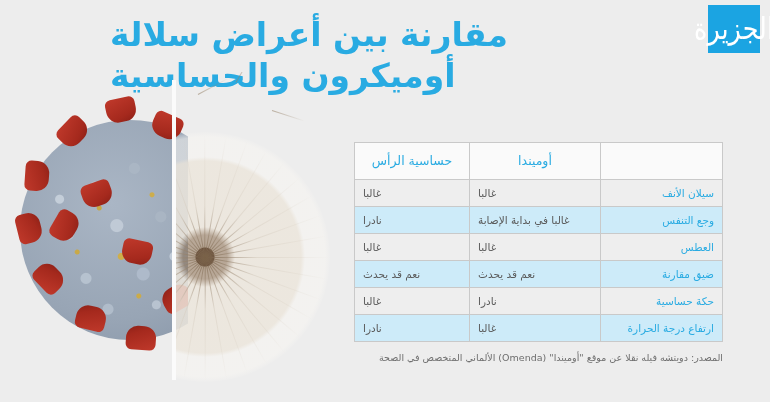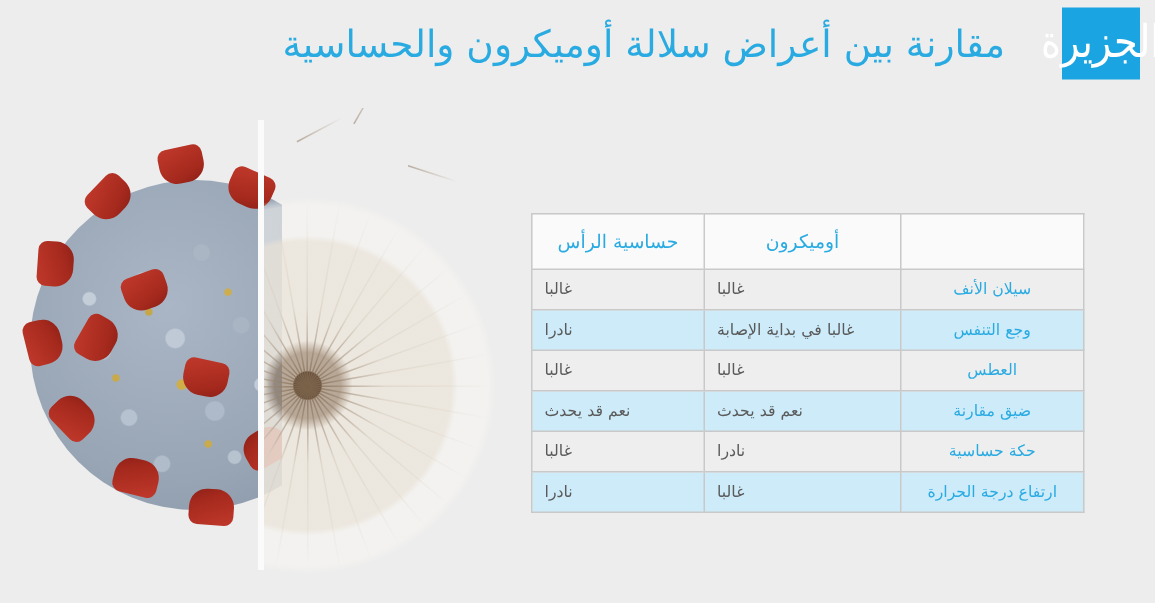--- a/index.html
+++ b/index.html
@@ -29,25 +29,25 @@
     top: 0;
     left: 0;
     width: 770px;
     height: 68px;
   }
   .title {
     position: absolute;
     right: 100px;
     top: 14px;
     width: 560px;
-    text-align: right;
+    text-align: left;
     direction: rtl;
     color: #29abe2;
-    font-size: 25px;
-    font-weight: normal;
+    font-size: 33px;
+    font-weight: bold;
     line-height: 1.25;
     letter-spacing: 0px;
   }
   .logo-box {
     position: absolute;
     right: 10px;
     top: 5px;
     width: 52px;
     height: 48px;
     background: #1ba4e2;
@@ -192,21 +192,21 @@
     color: #29abe2;
     font-size: 12.5px;
     font-weight: normal;
     height: 36px;
     text-align: center;
   }
   table.compare thead th.blank { color: transparent; }
 
   table.compare td.symptom {
     color: #29abe2;
-    text-align: center;
+    text-align: right;
     font-size: 10.5px;
     margin-top: 38px;
   }
   table.compare td.value {
     color: #5a5a5a;
     text-align: left;
     font-size: 10.5px;
   }
   table.compare tbody tr.odd td { background: #eeeeee; }
   table.compare tbody tr.even td { background: #cdebf9; }
@@ -302,21 +302,21 @@
   <div class="table-wrap">
     <table class="compare">
       <colgroup>
         <col class="c-symptom">
         <col class="c-omicron">
         <col class="c-allergy">
       </colgroup>
       <thead>
         <tr>
           <th class="blank"></th>
-          <th>أوميكرون</th>
+          <th>أوميندا</th>
           <th>حساسية الرأس</th>
         </tr>
       </thead>
       <tbody>
         <tr class="odd">
           <td class="symptom">سيلان الأنف</td>
           <td class="value">غالبا</td>
           <td class="value">غالبا</td>
         </tr>
         <tr class="even">
@@ -341,14 +341,15 @@
         </tr>
         <tr class="even">
           <td class="symptom">ارتفاع درجة الحرارة</td>
           <td class="value">غالبا</td>
           <td class="value">نادرا</td>
         </tr>
       </tbody>
     </table>
   </div>
 
+  <div class="source">المصدر: دويتشه فيله نقلا عن موقع "أوميندا" (Omenda) الألماني المتخصص في الصحة</div>
 
 </div>
 
 </body></html>

